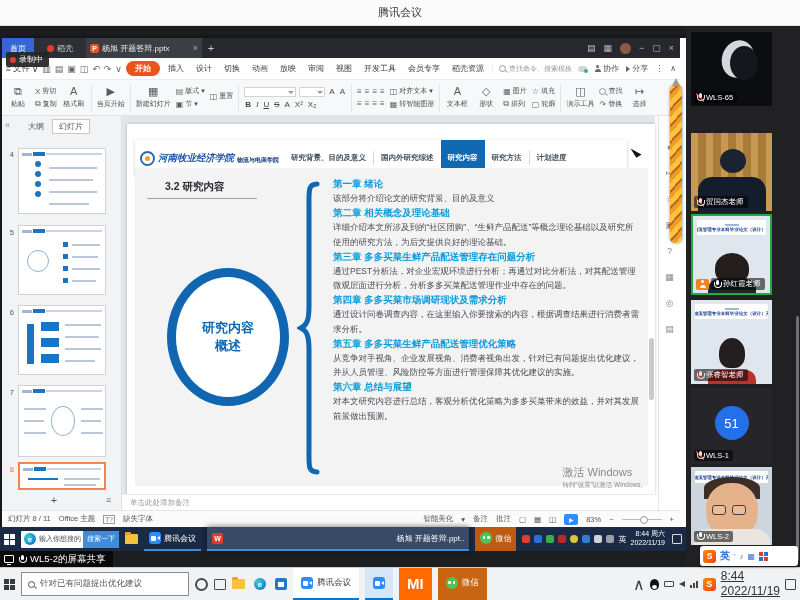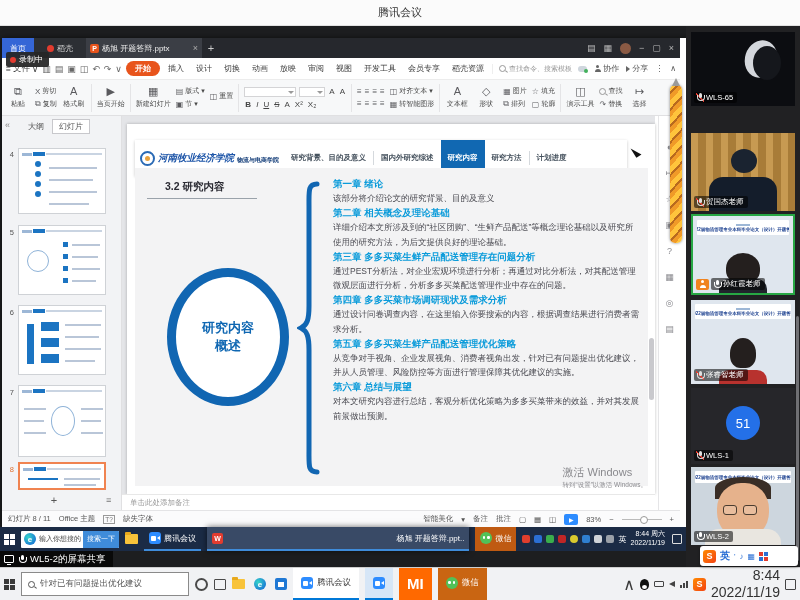--- a/index.html
+++ b/index.html
@@ -179,25 +179,25 @@
   .ttask.wx2{background:#c96512;border-bottom-color:#c96512;color:#fff;}
   .ttray{margin-left:auto;display:flex;align-items:center;gap:5px;}
   .qq{width:9px;height:11px;background:#111;border-radius:50% 50% 45% 45%;position:relative;flex:0 0 auto;}
   .qq::after{content:"";position:absolute;left:2px;bottom:1px;width:5px;height:4px;border-radius:50%;background:#fff;}
   .batt{width:10px;height:6px;border:1px solid #444;border-radius:1px;flex:0 0 auto;}
   .spk{width:0;height:0;border-top:3px solid transparent;border-bottom:3px solid transparent;border-right:6px solid #444;flex:0 0 auto;}
   .wifi{display:flex;align-items:flex-end;gap:1px;flex:0 0 auto;}
   .wifi i{width:2px;background:#444;display:block;}
   .sg{width:13px;height:13px;border-radius:3px;background:linear-gradient(135deg,#ff8a00,#f34213);color:#fff;
     font-weight:bold;font-size:9px;display:flex;align-items:center;justify-content:center;flex:0 0 auto;}
-  .ttime{text-align:right;font-size:14px;line-height:1.25;color:#333;white-space:nowrap;}
+  .ttime{font-size:12px;line-height:1.25;color:#333;white-space:nowrap;text-decoration:underline;}
   .tnote{width:11px;height:11px;border:1px solid #444;border-radius:1px;flex:0 0 auto;}
   
   .sidebar{left:686px;top:0;width:114px;height:541px;background:#212123;}
-  .tile{position:absolute;left:5px;width:104px;background:#3a3a3c;overflow:hidden;text-align:center;}
+  .tile{position:absolute;left:5px;width:81px;background:#3a3a3c;overflow:hidden;text-align:center;}
   .chip{position:absolute;left:3px;bottom:3px;display:flex;align-items:center;gap:2px;background:rgba(0,0,0,.55);
     border-radius:2px;padding:1px 4px 1px 2px;color:#fff;font-size:7.5px;white-space:nowrap;z-index:5;}
   .mic{position:relative;width:8px;height:9px;flex:0 0 auto;}
   .mic::before{content:"";position:absolute;left:2.5px;top:0;width:3px;height:5px;border-radius:1.5px;background:#fff;}
   .mic::after{content:"";position:absolute;left:1px;top:2px;width:6px;height:5px;border:1px solid #fff;border-top:none;
     border-radius:0 0 4px 4px;}
   .mic.m-red::before{background:#e0e0e0;} .mic.m-red::after{border-color:#e0e0e0;}
   .mic.m-red{background:linear-gradient(45deg,transparent 44%,#e23b2e 44% 58%,transparent 58%);}
   .sil1{position:absolute;right:18px;top:8px;width:32px;height:38px;border-radius:50%;background:#d4d7dc;transform:rotate(18deg);}
   .sil2{position:absolute;right:14px;top:14px;width:28px;height:34px;border-radius:50%;background:#15171c;}

